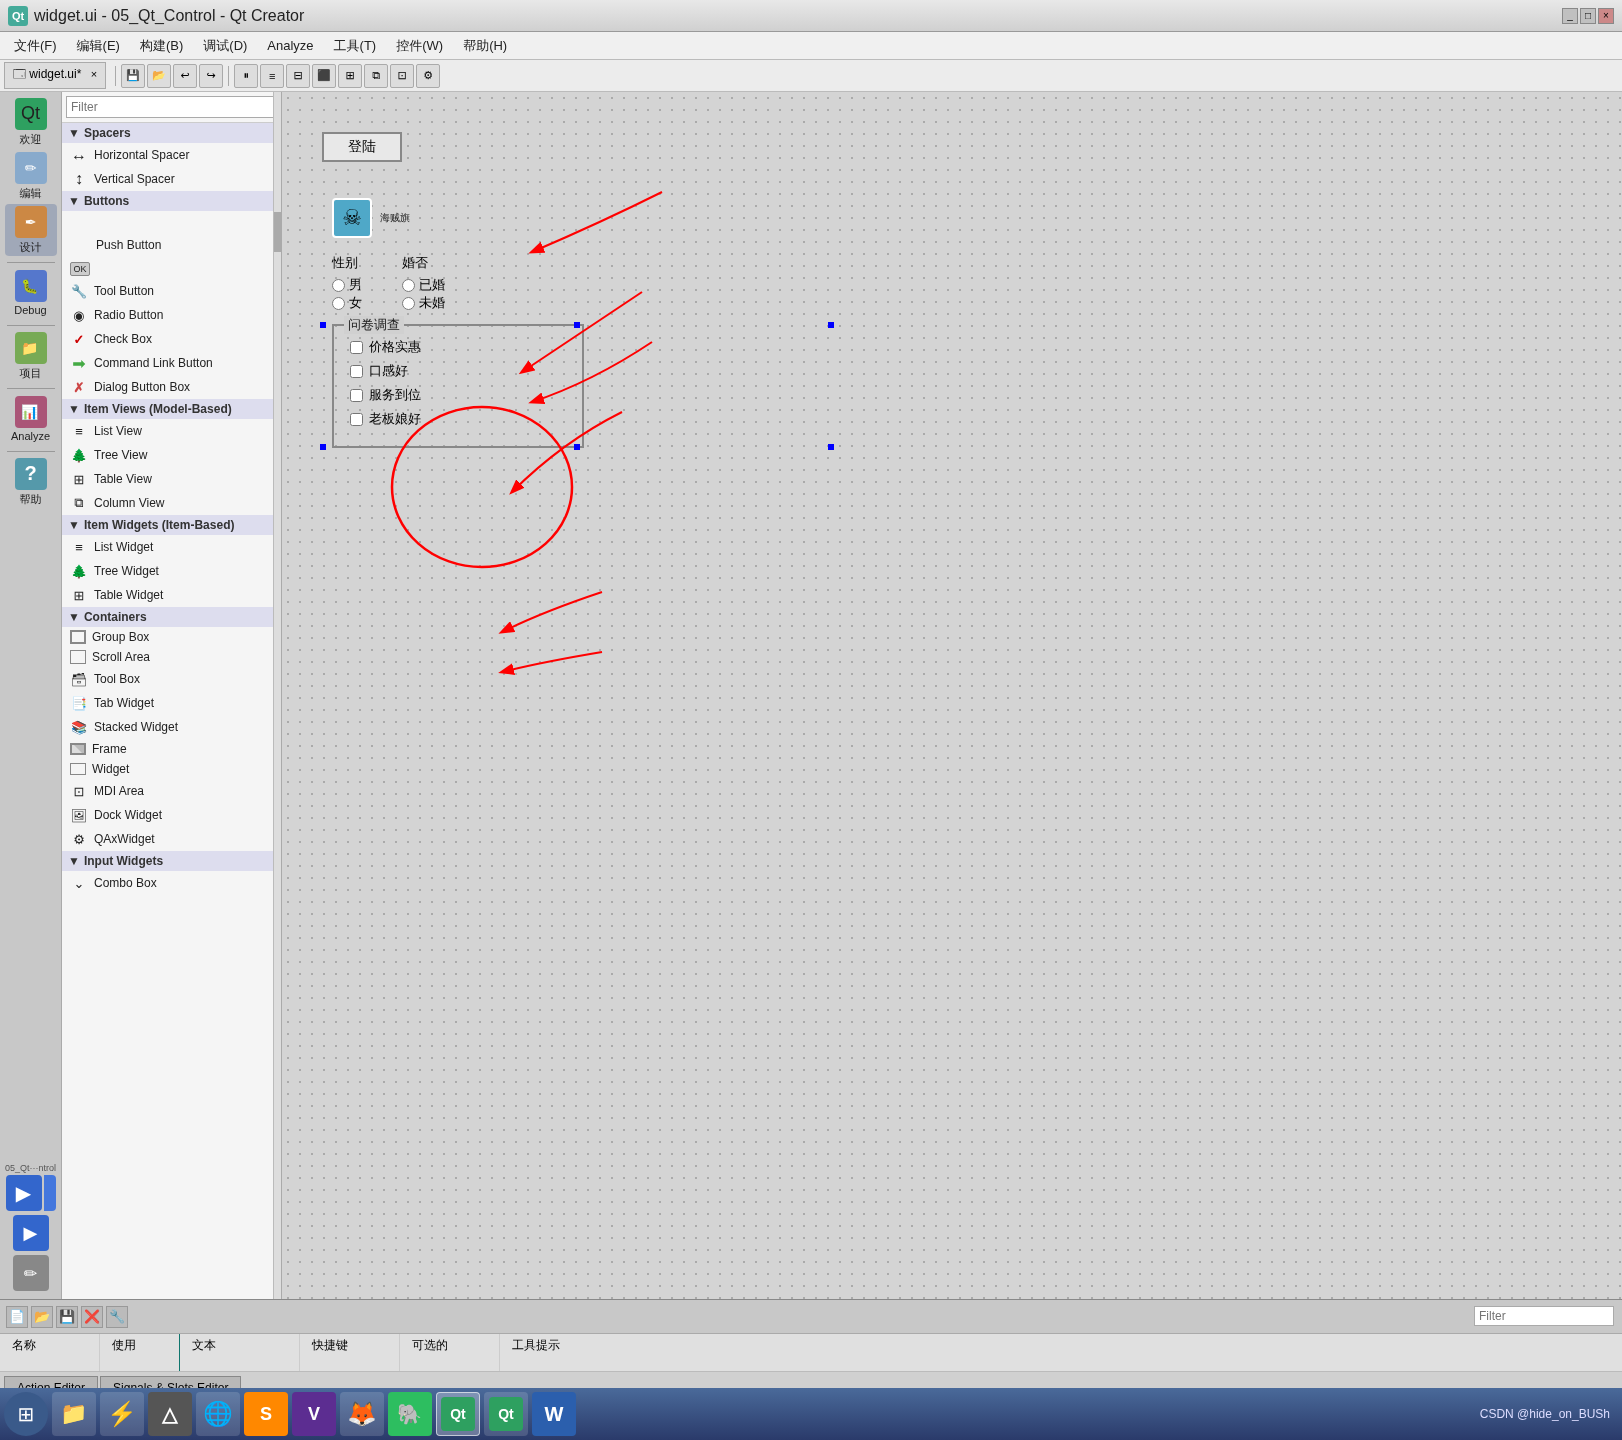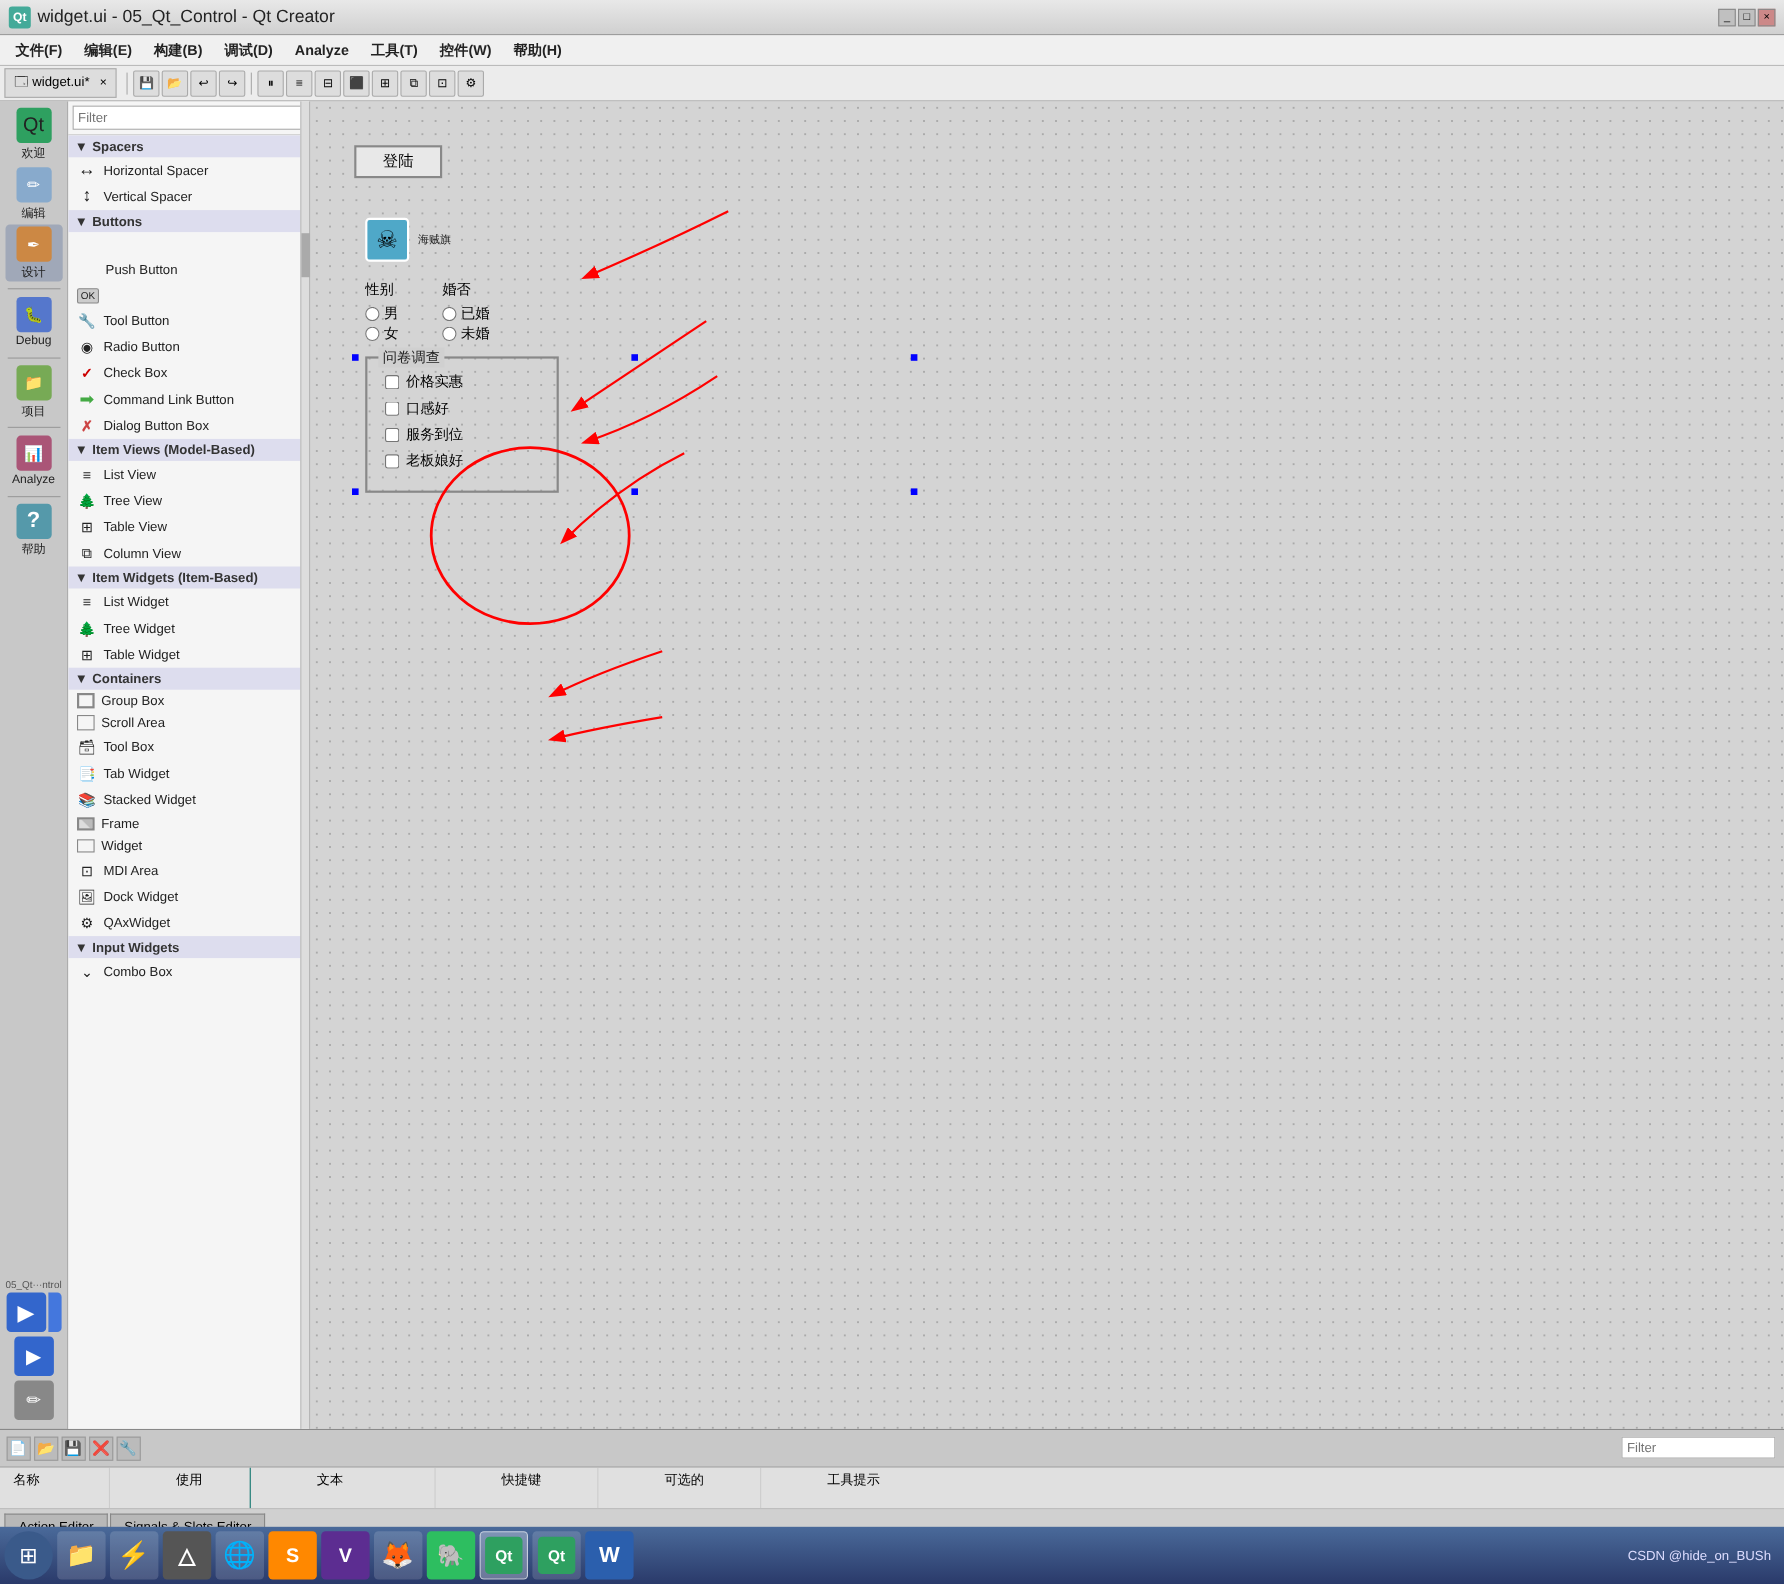--- a/index.html
+++ b/index.html
@@ -36,21 +36,20 @@
     }
 
     
     .menu-bar {
       height: 28px;
       background: #f0f0f0;
       display: flex;
       align-items: center;
       padding: 0 4px;
       border-bottom: 1px solid #bbb;
-      font-weight: bold;
     }
     .menu-item {
       padding: 3px 10px;
       font-size: 13px;
       cursor: pointer;
       color: #222;
     }
 
     
     .toolbar {
@@ -205,21 +204,21 @@
     }
     .pirate-text { font-size: 10px; color: #222; }
     .radio-row { display: flex; align-items: center; gap: 4px; }
 
     
     .group-box {
       border: 2px solid #888;
       padding: 12px 16px 12px 16px;
       position: relative;
       margin-left: 10px;
-      width: 176px;
+      width: 252px;
     }
     .group-box-title {
       position: absolute;
       top: -10px;
       left: 10px;
       background: #d0d0d0;
       padding: 0 4px;
       font-size: 13px;
       color: #222;
     }
@@ -673,21 +672,21 @@
       <div class="action-editor-icon">📄</div>
       <div class="action-editor-icon">📂</div>
       <div class="action-editor-icon">💾</div>
       <div class="action-editor-icon">❌</div>
       <div class="action-editor-icon">🔧</div>
       <div style="position:absolute;right:8px;top:6px;">
         <input type="text" style="width: 140px; height: 20px; border: 1px solid rgb(170, 170, 170); background: white; padding: 2px 4px; font-size: 12px;" placeholder="Filter">
       </div>
     </div>
 
-    <div style="display:flex;height:38px;background:#e0e0e0;border-bottom:1px solid #bbb;gap:48px;">
+    <div style="display:flex;height:38px;background:#e0e0e0;border-bottom:1px solid #bbb;">
       <div style="padding:3px 12px;font-size:12px;border-right:1px solid #ccc;min-width:100px;">名称</div>
       <div style="padding:3px 12px;font-size:12px;border-right:1px solid #0f766e;min-width:80px;">使用</div>
       <div style="padding:3px 12px;font-size:12px;border-right:1px solid #ccc;min-width:120px;">文本</div>
       <div style="padding:3px 12px;font-size:12px;border-right:1px solid #ccc;min-width:100px;">快捷键</div>
       <div style="padding:3px 12px;font-size:12px;border-right:1px solid #ccc;min-width:100px;">可选的</div>
       <div style="padding:3px 12px;font-size:12px;min-width:120px;">工具提示</div>
     </div>
 
     <div style="height:28px;background:#d0d0d0;display:flex;align-items:flex-end;padding:0 4px;gap:2px;border-bottom:1px solid #888;">
       <div style="padding:4px 12px;background:#b8b8b8;border:1px solid #888;border-bottom:none;font-size:12px;cursor:pointer;">Action Editor</div>

